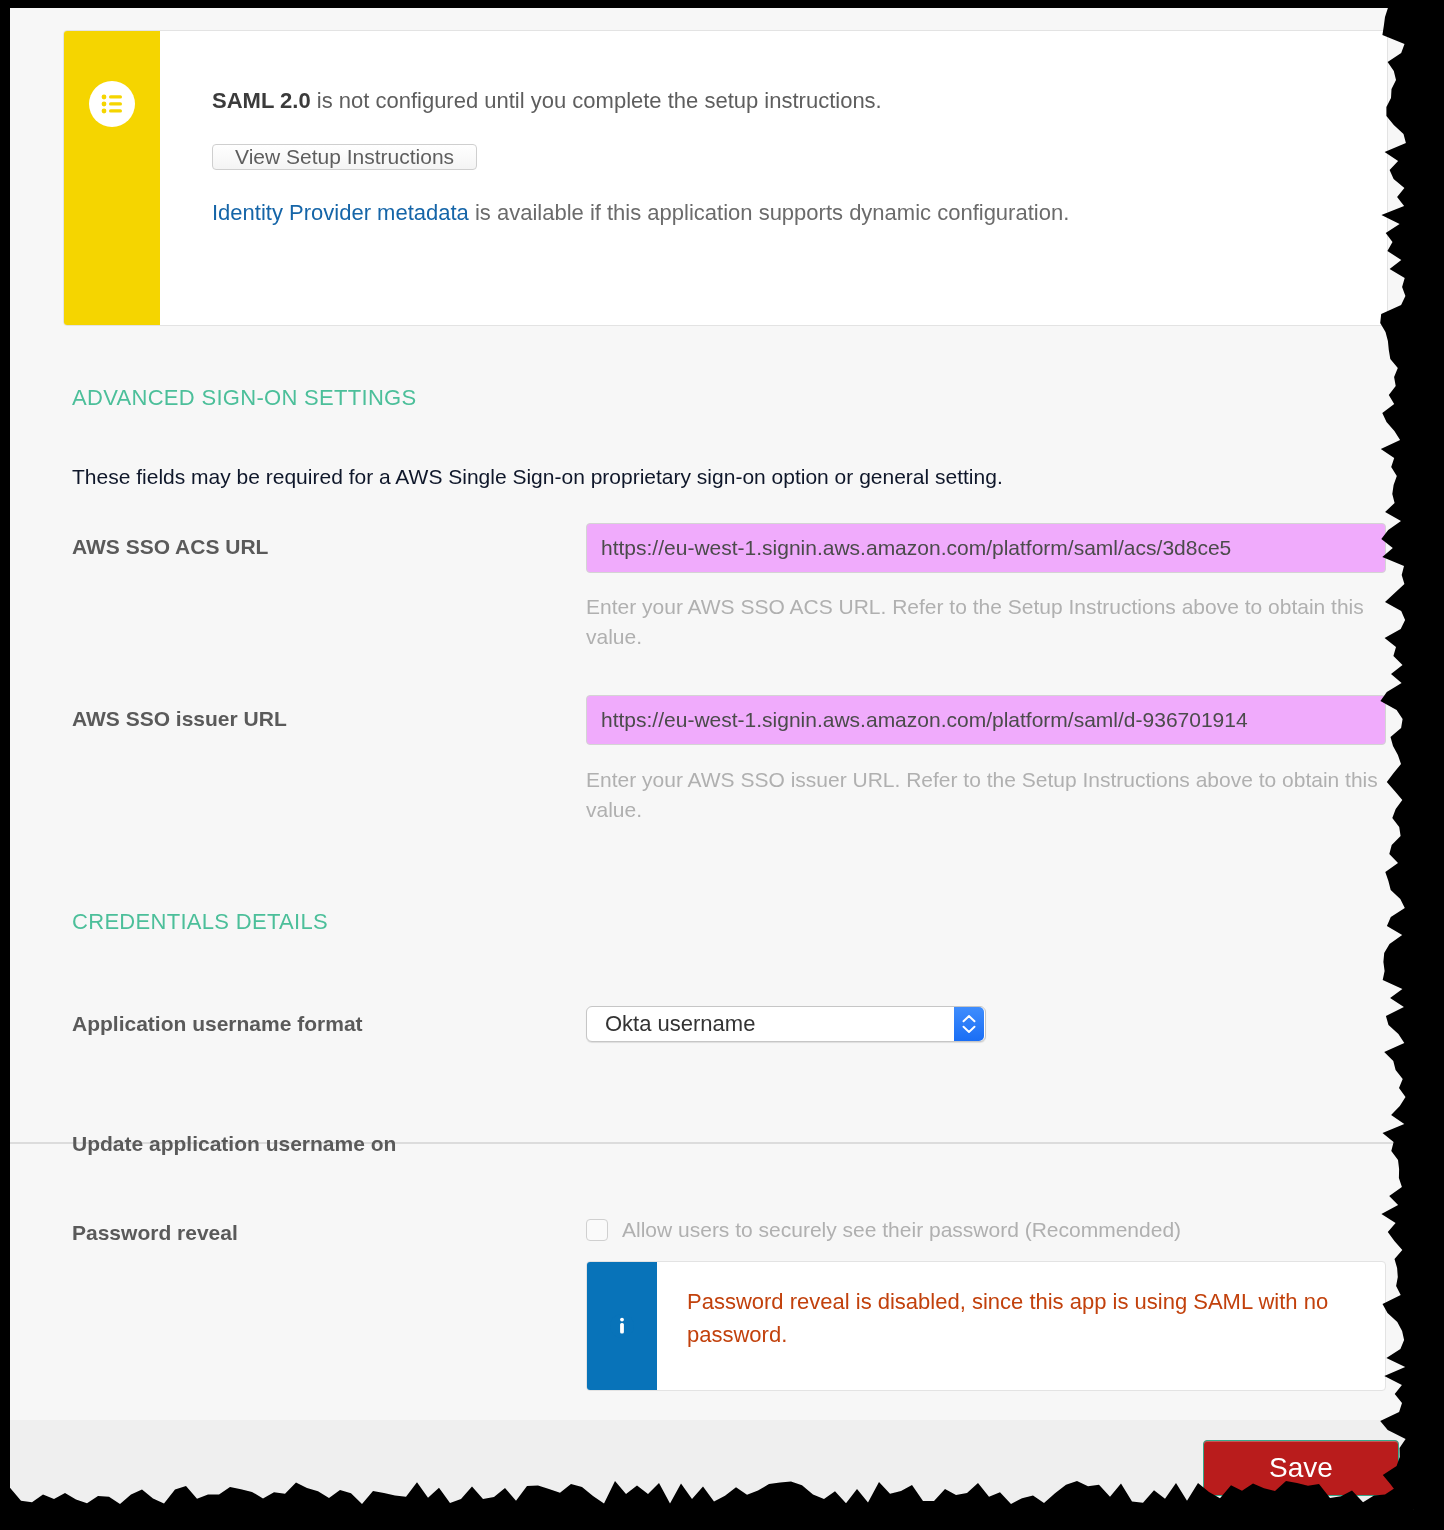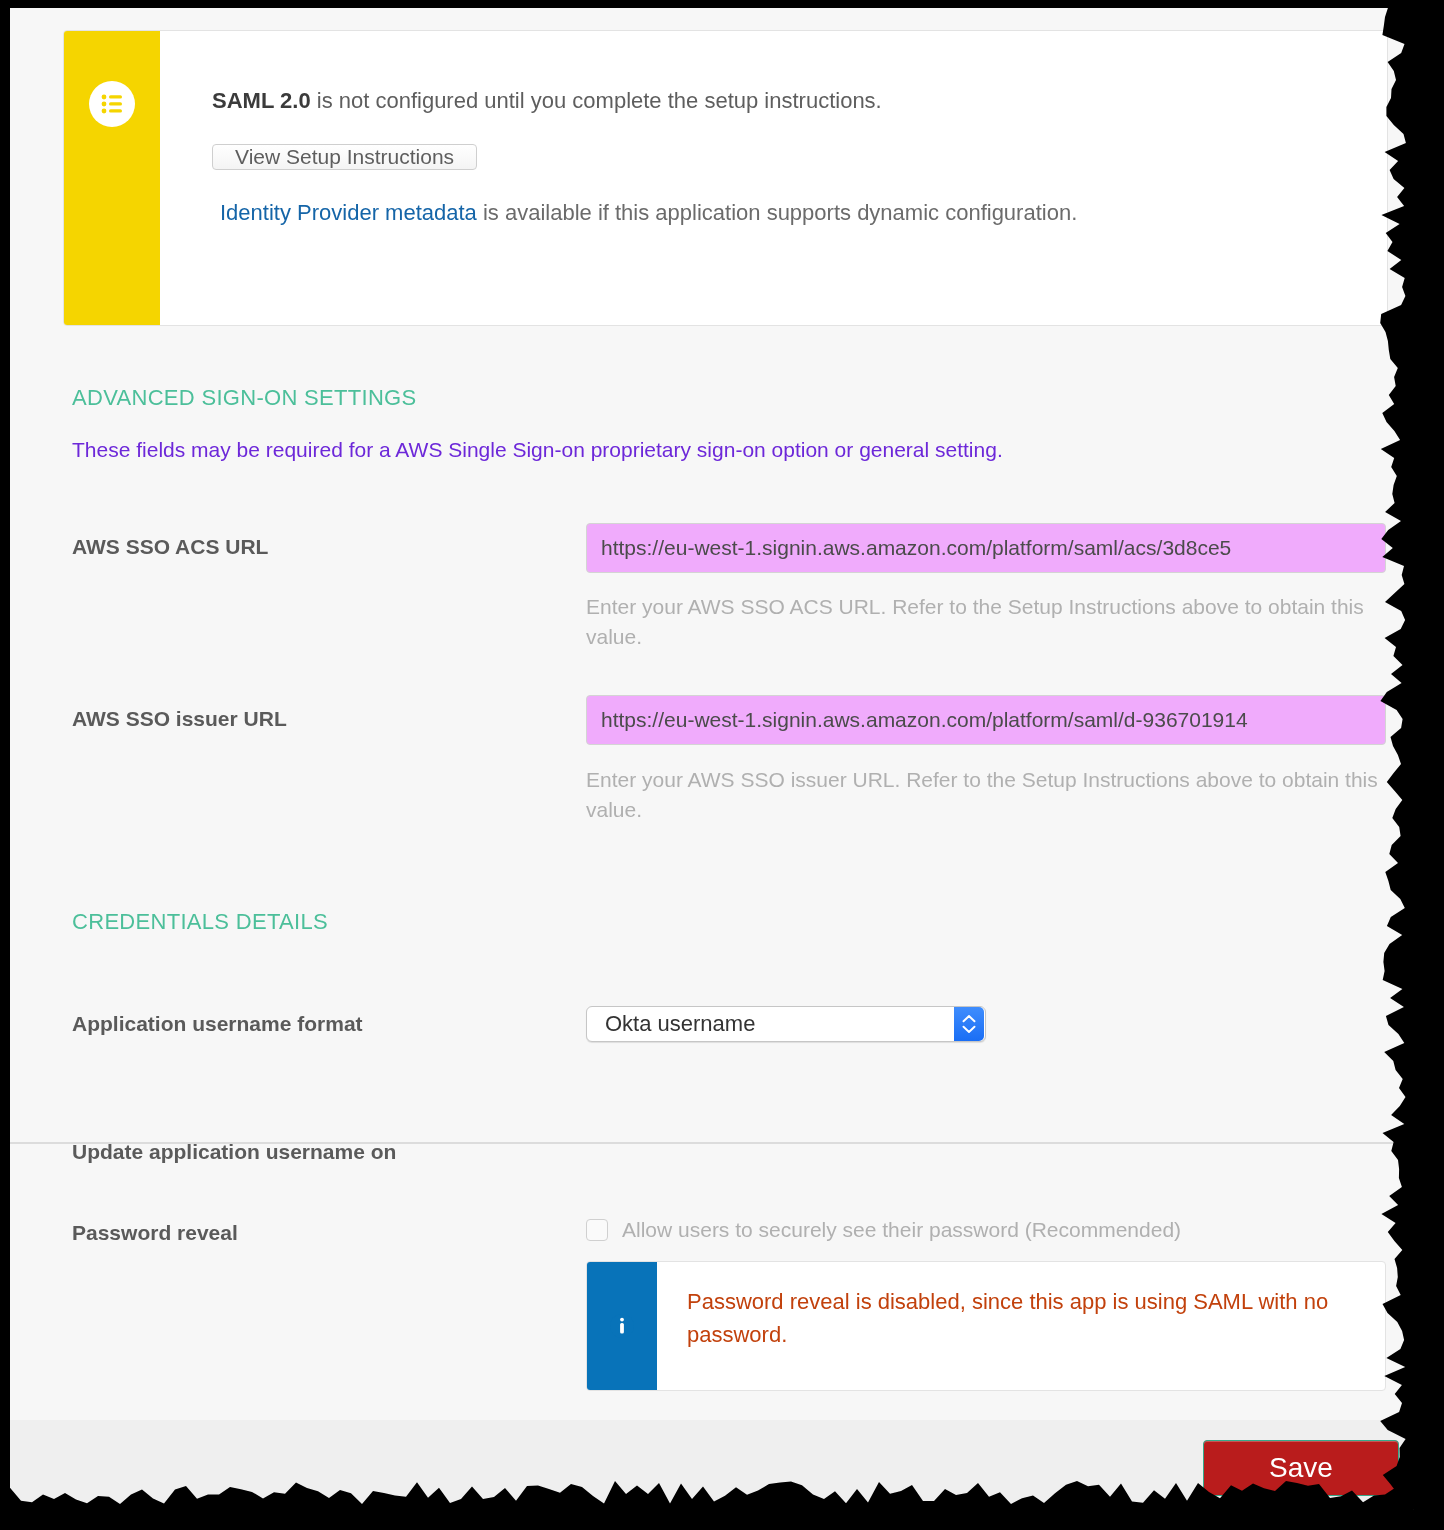--- a/index.html
+++ b/index.html
@@ -95,21 +95,20 @@
     background: linear-gradient(#ffffff, #f4f4f4);
     border: 1px solid #cfcfcf;
     border-radius: 4px;
     cursor: pointer;
     font-family: "Liberation Sans", sans-serif;
   }
   .banner-line2 {
     margin-top: 30px;
     font-size: 22px;
     color: #6b6b6b;
-    margin-left: 8px;
   }
   .banner-link {
     color: #1565a8;
     text-decoration: none;
     cursor: pointer;
   }
 
   
   .section-title {
     position: absolute;
@@ -117,23 +116,23 @@
     color: #4cbf9a;
     letter-spacing: 0.3px;
     font-weight: normal;
     margin: 0;
   }
   #adv-title { left: 62px; top: 377px; }
   #cred-title { left: 62px; top: 901px; }
 
   .section-desc {
     position: absolute;
-    left: 62px; top: 430px;
-    font-size: 21px;
-    color: #6d28d9;
+    left: 62px; top: 457px;
+    font-size: 21px;
+    color: #0f172a;
   }
 
   
   .field-label {
     position: absolute;
     font-size: 21px;
     font-weight: bold;
     color: #5a5a5a;
   }
   .text-input {
@@ -197,21 +196,21 @@
     background: linear-gradient(#3f8dfd, #1a6ef5);
     display: flex;
     flex-direction: column;
     align-items: center;
     justify-content: center;
     gap: 2px;
     flex: 0 0 30px;
   }
   #lbl-userfmt  { left: 62px; top: 1004px; }
   #sel-userfmt  { left: 576px; top: 998px; }
-  #lbl-updon    { left: 62px; top: 1124px; margin-top: 8px; }
+  #lbl-updon    { left: 62px; top: 1124px; }
   #sel-updon    { left: 576px; top: 1118px; }
 
   
   #lbl-pwd { left: 62px; top: 1213px; }
   .checkbox-row {
     position: absolute;
     left: 576px; top: 1210px;
     display: flex;
     align-items: center;
     gap: 14px;

